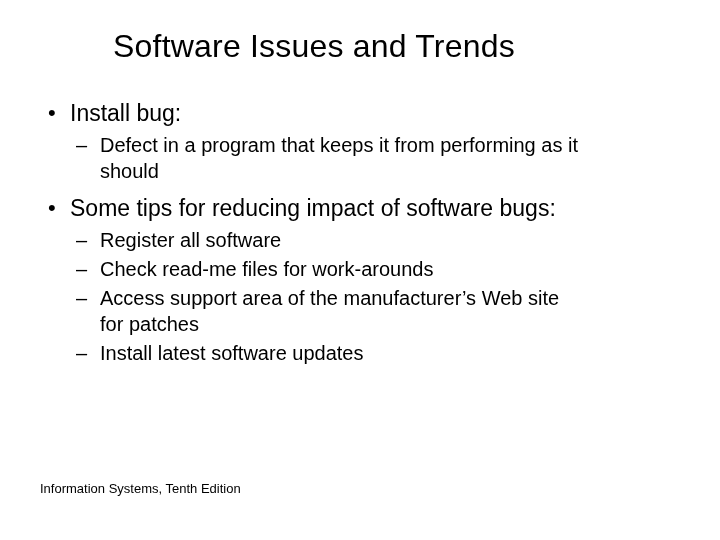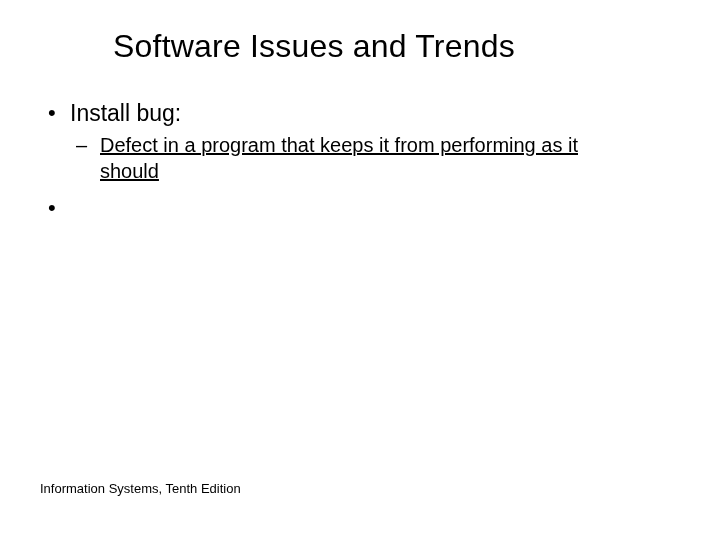--- a/index.html
+++ b/index.html
@@ -42,21 +42,20 @@
     content: "•";
     position: absolute;
     left: 8px;
     top: 0;
     font-size: 22px;
   }
   ul.level2 {
     list-style: none;
     padding: 0;
     margin: 4px 0 10px 0;
-    text-decoration: underline;
   }
   ul.level2 > li {
     position: relative;
     padding-left: 30px;
     font-size: 20px;
     line-height: 1.3;
     margin-bottom: 3px;
   }
   ul.level2 > li::before {
     content: "–";
@@ -79,17 +78,24 @@
   <h1 class="title">Software Issues and Trends</h1>
 
   <ul class="level1">
     <li>
       <span>Install bug:</span>
       <ul class="level2">
         <li>Defect in a program that keeps it from performing as it  should</li>
       </ul>
     </li>
     <li>
+      <span>Some tips for reducing impact of software bugs:</span>
+      <ul class="level2">
+        <li>Register all software</li>
+        <li>Check read-me files for work-arounds</li>
+        <li>Access support area of the manufacturer’s Web site for patches</li>
+        <li>Install latest software updates</li>
+      </ul>
     </li>
   </ul>
 
   <div class="footer">Information Systems, Tenth Edition</div>
 </div>
 
 </body></html>

